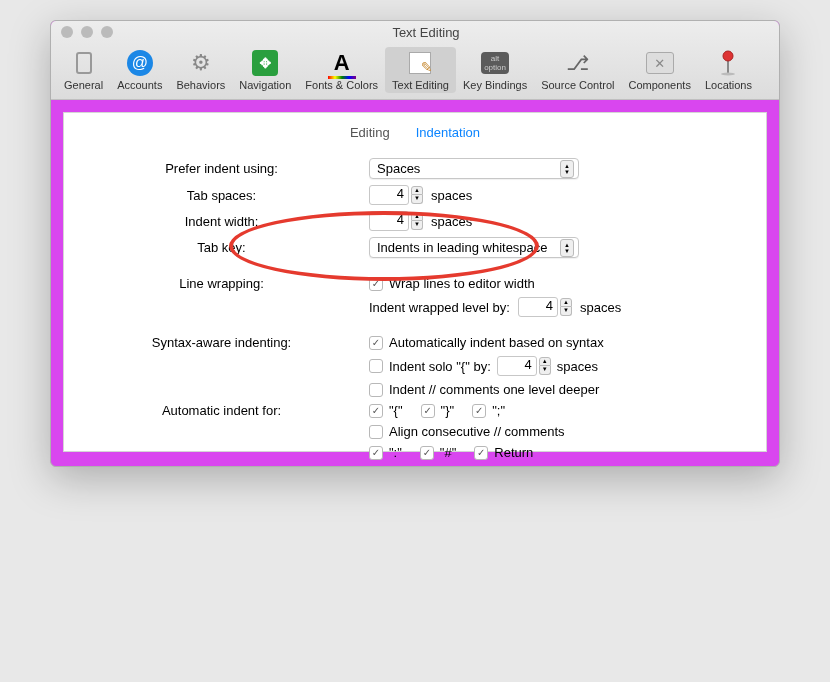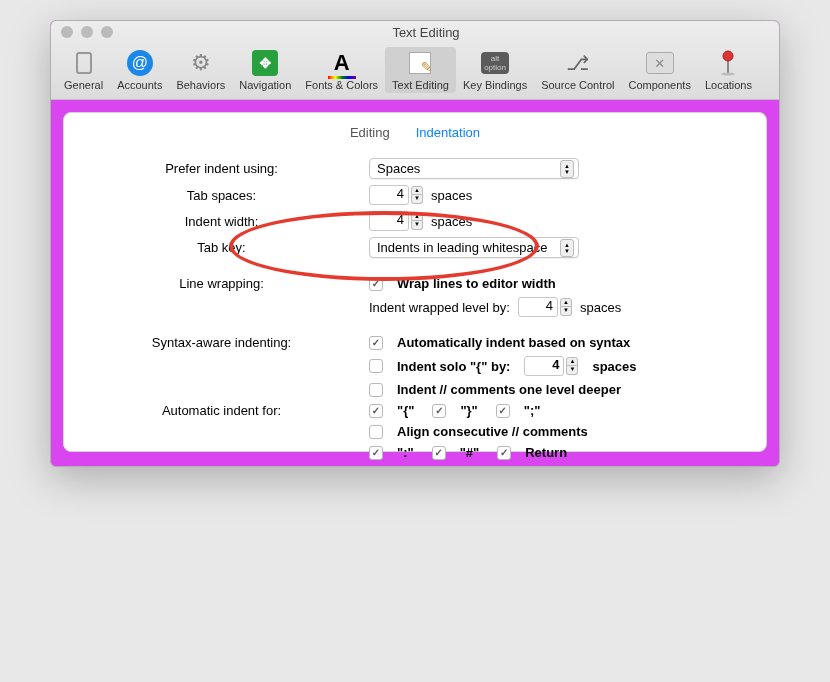--- a/index.html
+++ b/index.html
@@ -56,21 +56,21 @@
 .tool-item.selected { background: #d0d0d0; }
 .tool-icon {
   width: 28px; height: 28px;
   display: flex; align-items: center; justify-content: center;
   font-size: 22px;
 }
 .panel {
   margin: 12px;
   background: #fff;
   border: 1px solid #d5d5d5;
-  border-radius: 8px;
+  border-radius: 0;
   height: calc(100% - 105px);
 }
 .tabs {
   display: flex;
   justify-content: center;
   gap: 26px;
   margin: 12px 0 16px;
   font-size: 13px;
 }
 .tab { color: #555; padding-bottom: 2px; }
@@ -146,21 +146,21 @@
   border-radius: 3px;
   display: inline-flex;
   align-items: center;
   justify-content: center;
   font-size: 10px;
   color: #555;
   background: #fff;
   flex-shrink: 0;
 }
 .checkbox.checked::before { content: "✓"; }
-.check-line { display: flex; align-items: center; gap: 14px; font-weight: bold; }
+.check-line { display: flex; align-items: center; gap: 6px; }
 .section { margin-top: 18px; }
 .highlight-ellipse {
   position: absolute;
   border: 4px solid #e53a2e;
   border-radius: 50%;
   left: 178px; top: 190px;
   width: 310px; height: 70px;
   pointer-events: none;
 }
 .i-general{ border:2px solid #999; border-radius:3px; width:16px; height:22px; }

